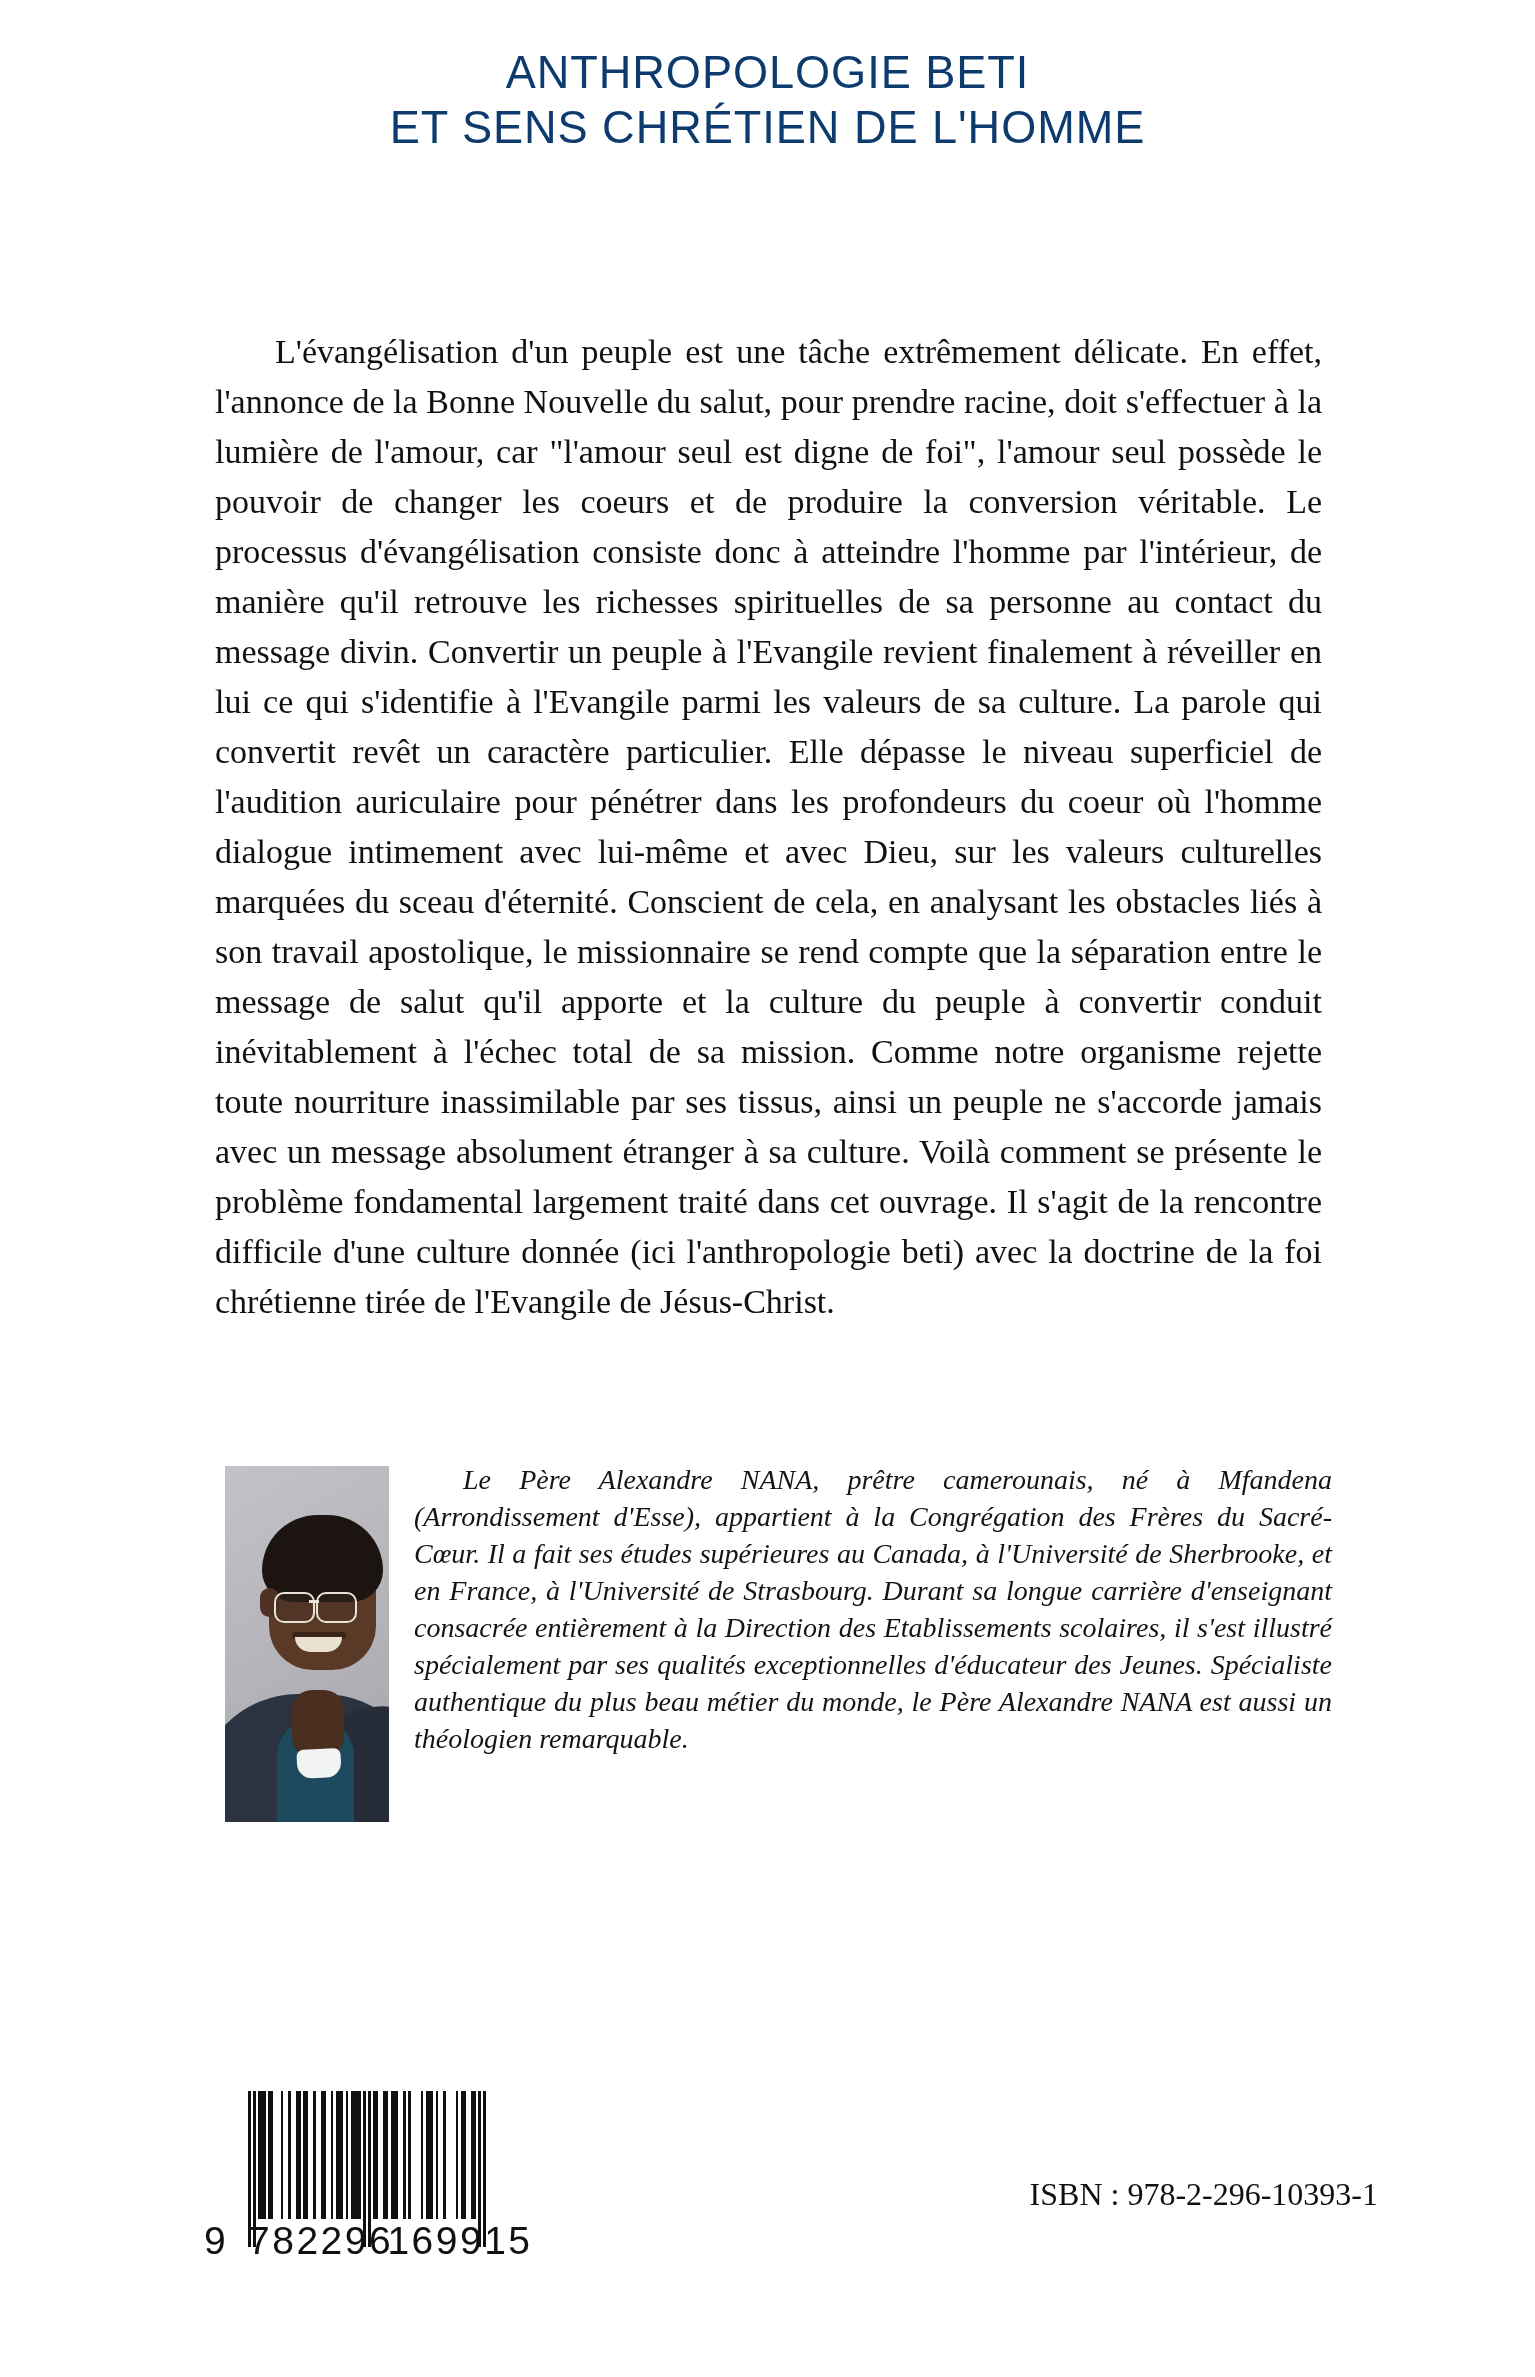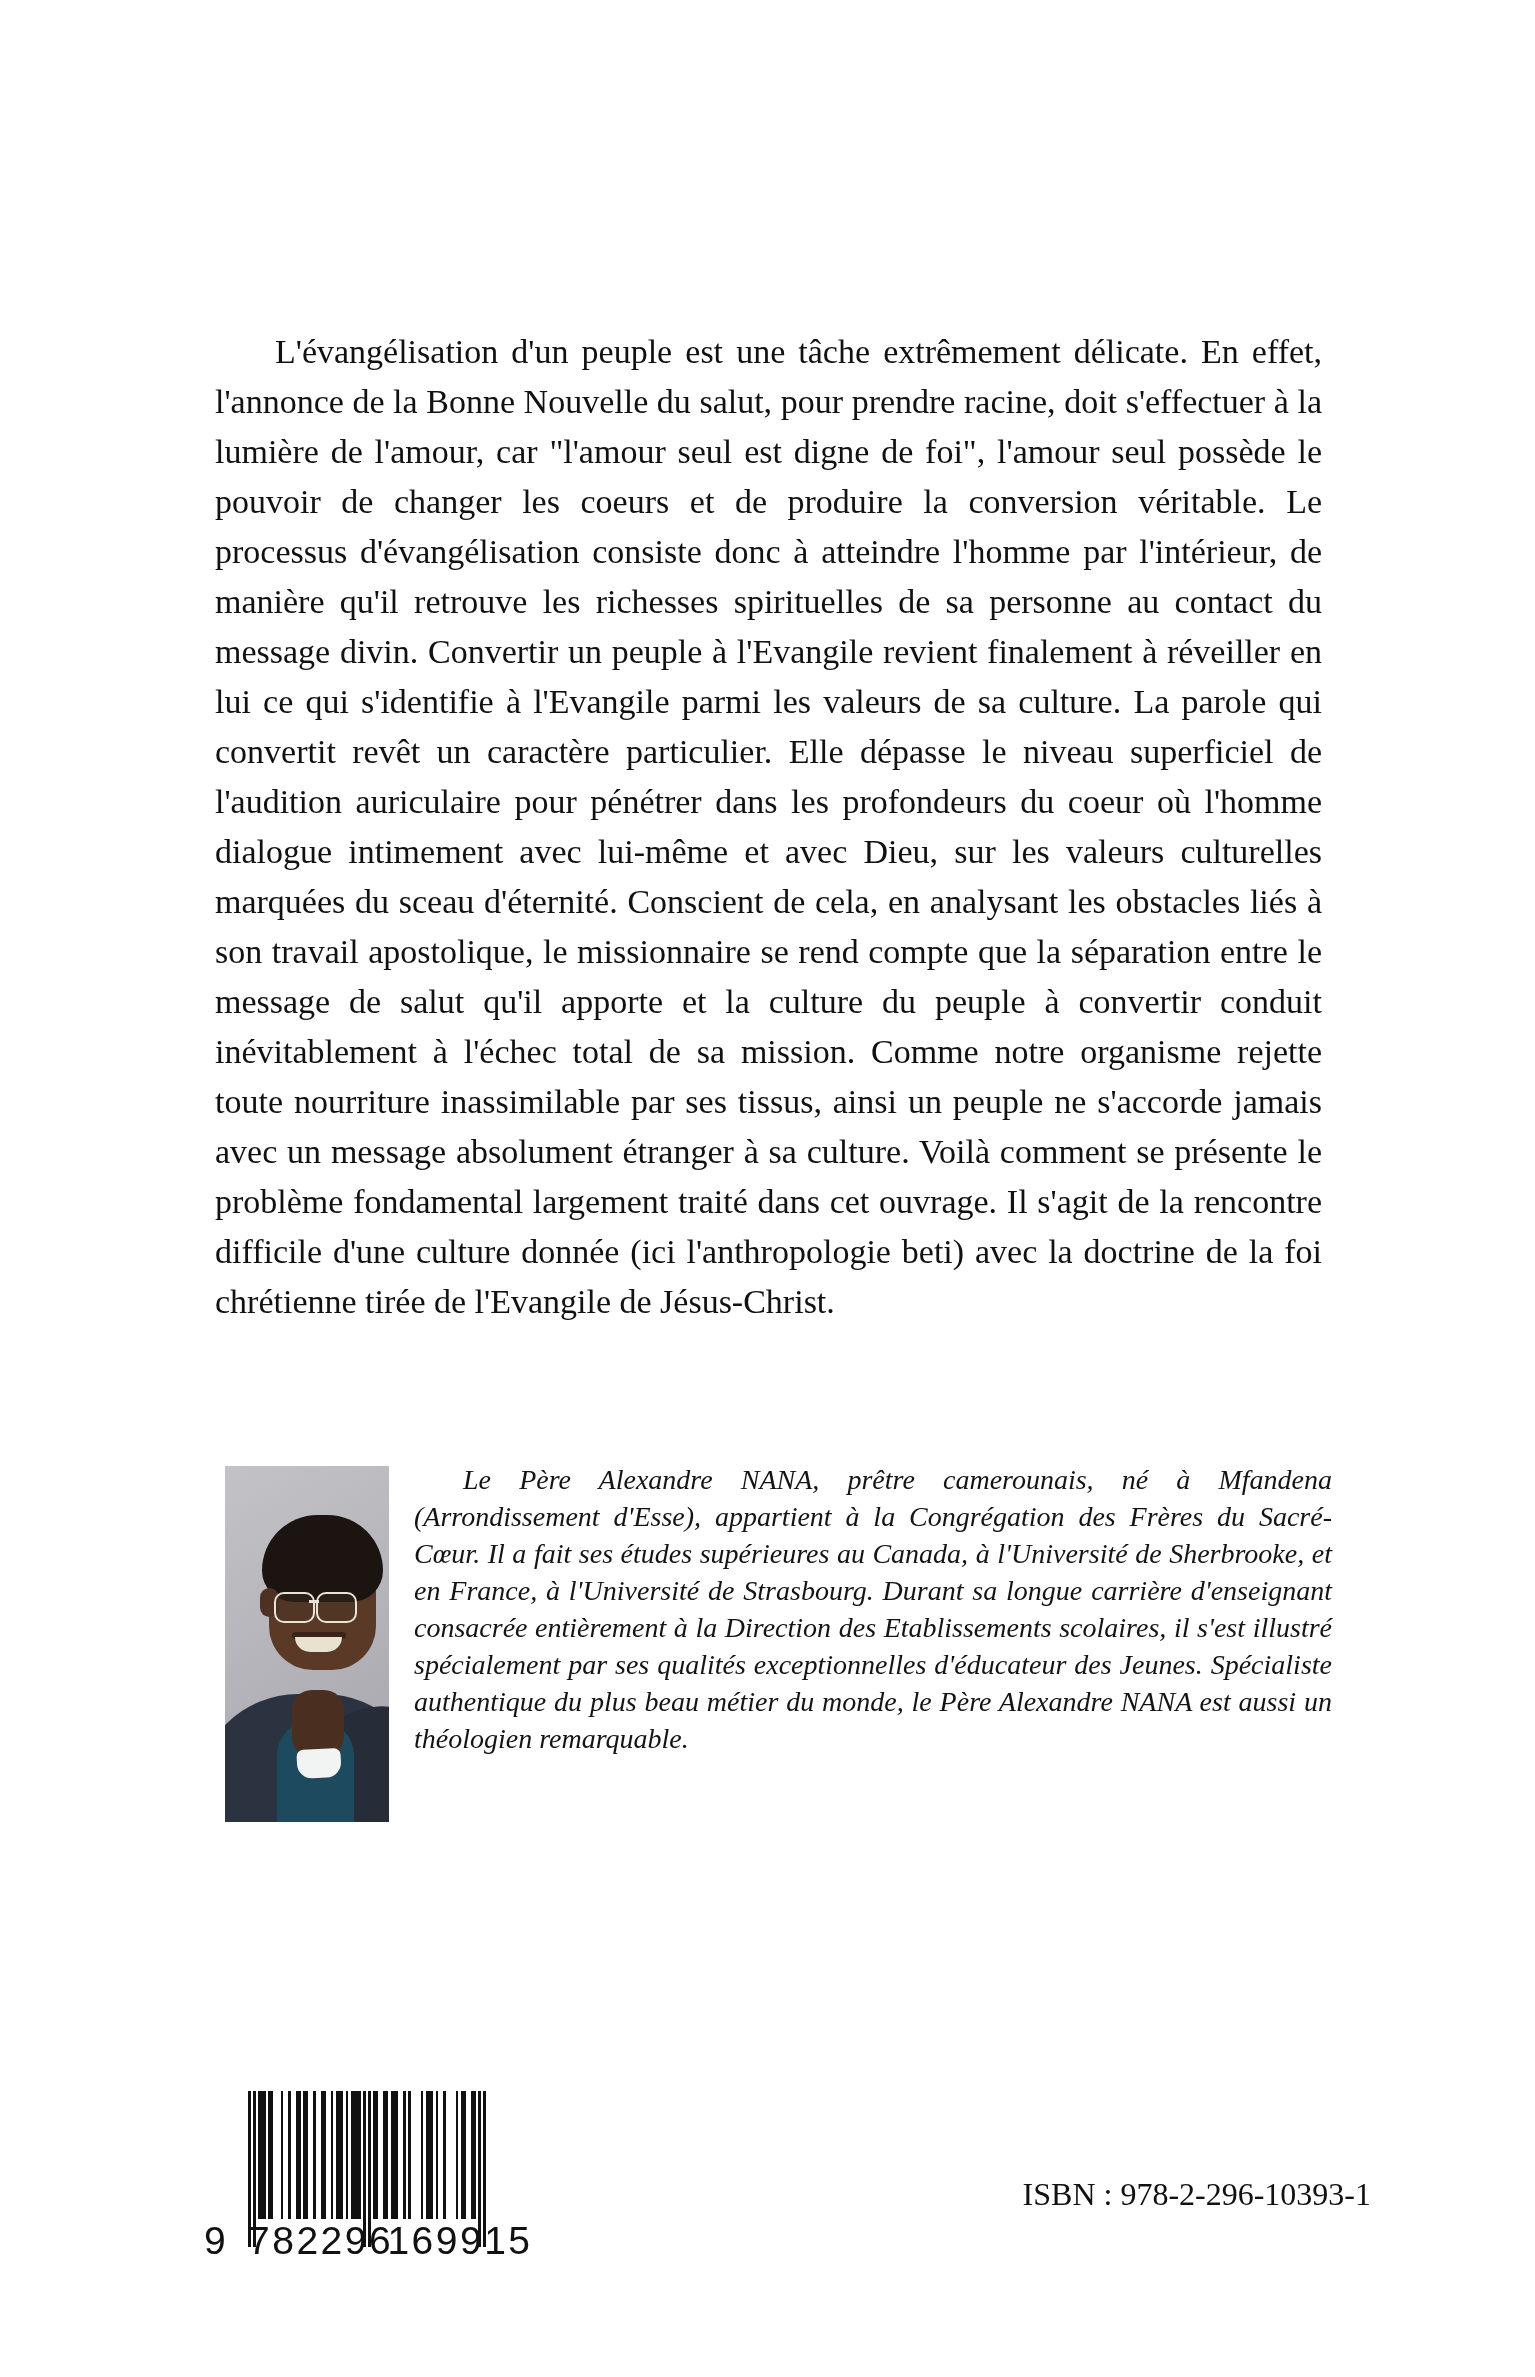--- a/index.html
+++ b/index.html
@@ -239,40 +239,44 @@
     color: #111111;
     display: flex;
     align-items: center;
   }
   .bc-lead { width: 44px; text-align: left; }
   .bc-left { width: 138px; text-align: right; }
   .bc-right { width: 148px; text-align: center; }
 
   .isbn-block {
     position: absolute;
-    right: 164px;
+    right: 157px;
     top: 2168px;
     text-align: left;
     font-size: 32px;
     line-height: 52px;
     color: #111111;
   }
 
   .sr-only {
     position: absolute;
     width: 0.8px; height: 0.8px;
     overflow: hidden; clip: rect(0 0 0 0);
     white-space: nowrap;
   }
 </style>
 </head>
 <body>
 
 <div class="page">
 
+  <div class="title-block">
+    <div class="title-line">ANTHROPOLOGIE BETI</div>
+    <div class="title-line">ET SENS CHRÉTIEN DE L'HOMME</div>
+  </div>
 
   <div class="blurb">L'évangélisation d'un peuple est une tâche extrêmement délicate. En effet, l'annonce de la Bonne Nouvelle du salut, pour prendre racine, doit s'effectuer à la lumière de l'amour, car "l'amour seul est digne de foi", l'amour seul possède le pouvoir de changer les coeurs et de produire la conversion véritable. Le processus d'évangélisation consiste donc à atteindre l'homme par l'intérieur, de manière qu'il retrouve les richesses spirituelles de sa personne au contact du message divin. Convertir un peuple à l'Evangile revient finalement à réveiller en lui ce qui s'identifie à l'Evangile parmi les valeurs de sa culture. La parole qui convertit revêt un caractère particulier. Elle dépasse le niveau superficiel de l'audition auriculaire pour pénétrer dans les profondeurs du coeur où l'homme dialogue intimement avec lui-même et avec Dieu, sur les valeurs culturelles marquées du sceau d'éternité. Conscient de cela, en analysant les obstacles liés à son travail apostolique, le missionnaire se rend compte que la séparation entre le message de salut qu'il apporte et la culture du peuple à convertir conduit inévitablement à l'échec total de sa mission. Comme notre organisme rejette toute nourriture inassimilable par ses tissus, ainsi un peuple ne s'accorde jamais avec un message absolument étranger à sa culture. Voilà comment se présente le problème fondamental largement traité dans cet ouvrage. Il s'agit de la rencontre difficile d'une culture donnée (ici l'anthropologie beti) avec la doctrine de la foi chrétienne tirée de l'Evangile de Jésus-Christ.</div>
 
   <div class="bio-wrap">
 
     <div class="bio-photo">
       <div class="ph-bg"></div>
       <div class="ph-shoulders"></div>
       <div class="ph-shoulder-r"></div>
       <div class="ph-shirt"></div>

